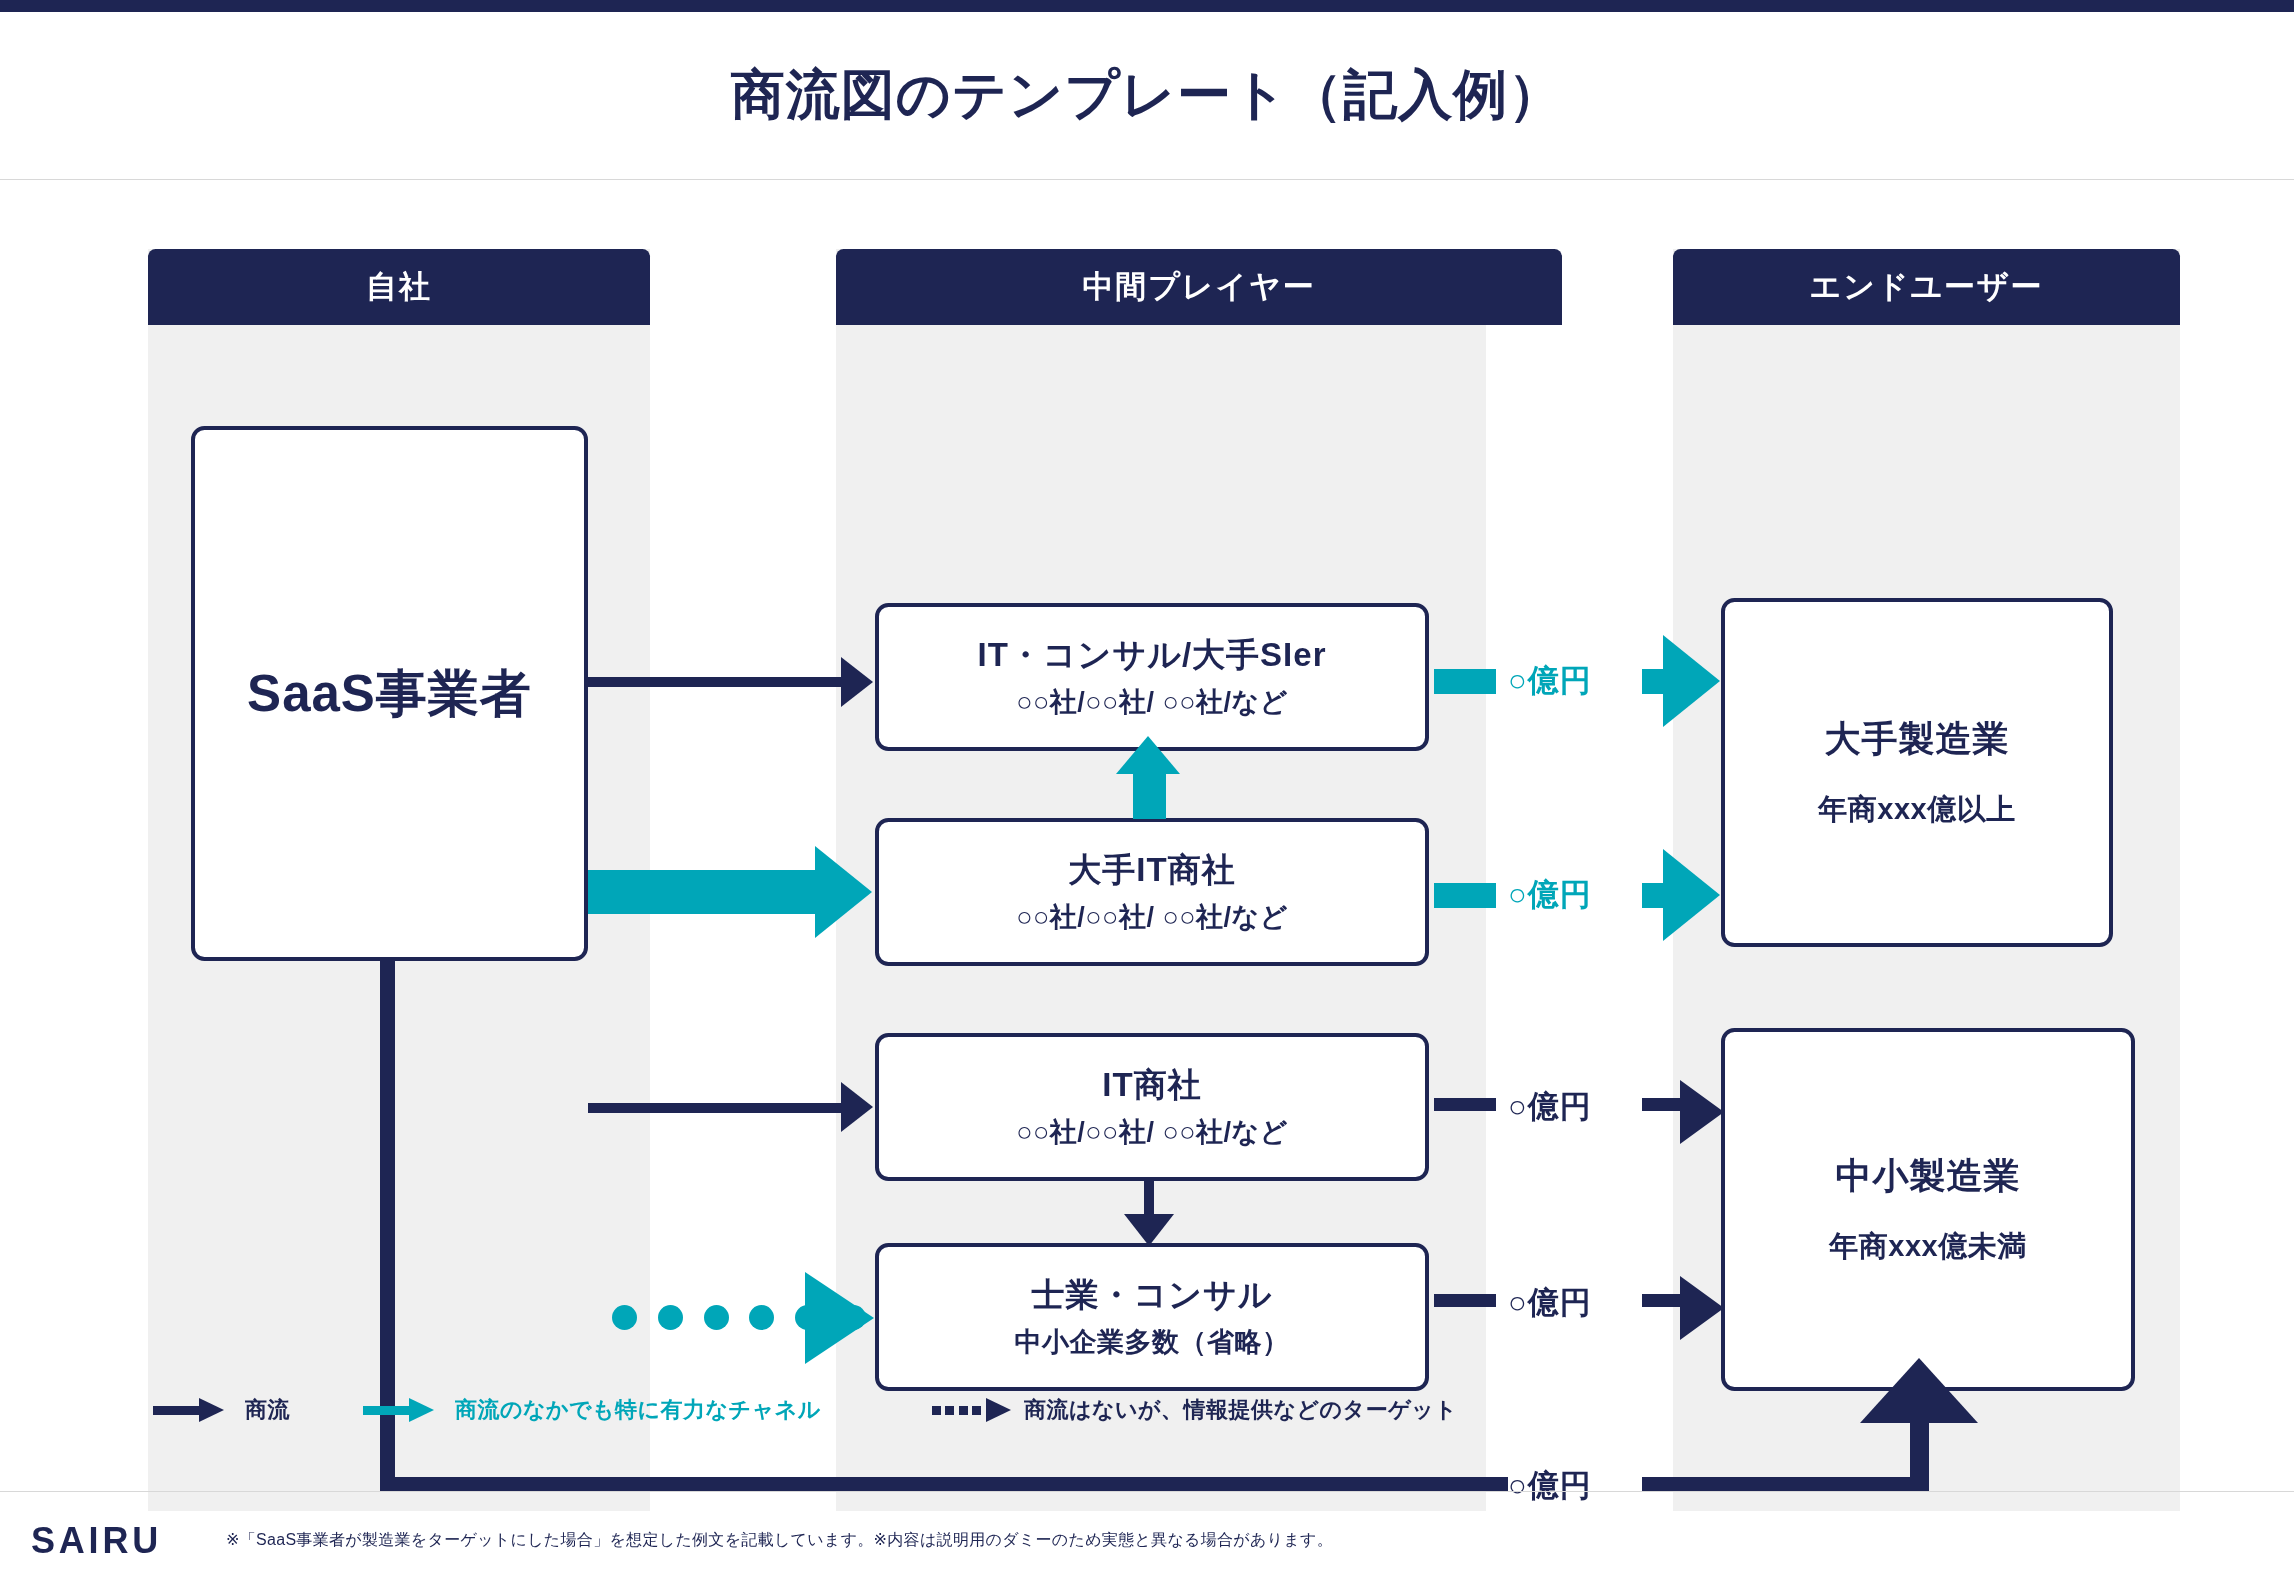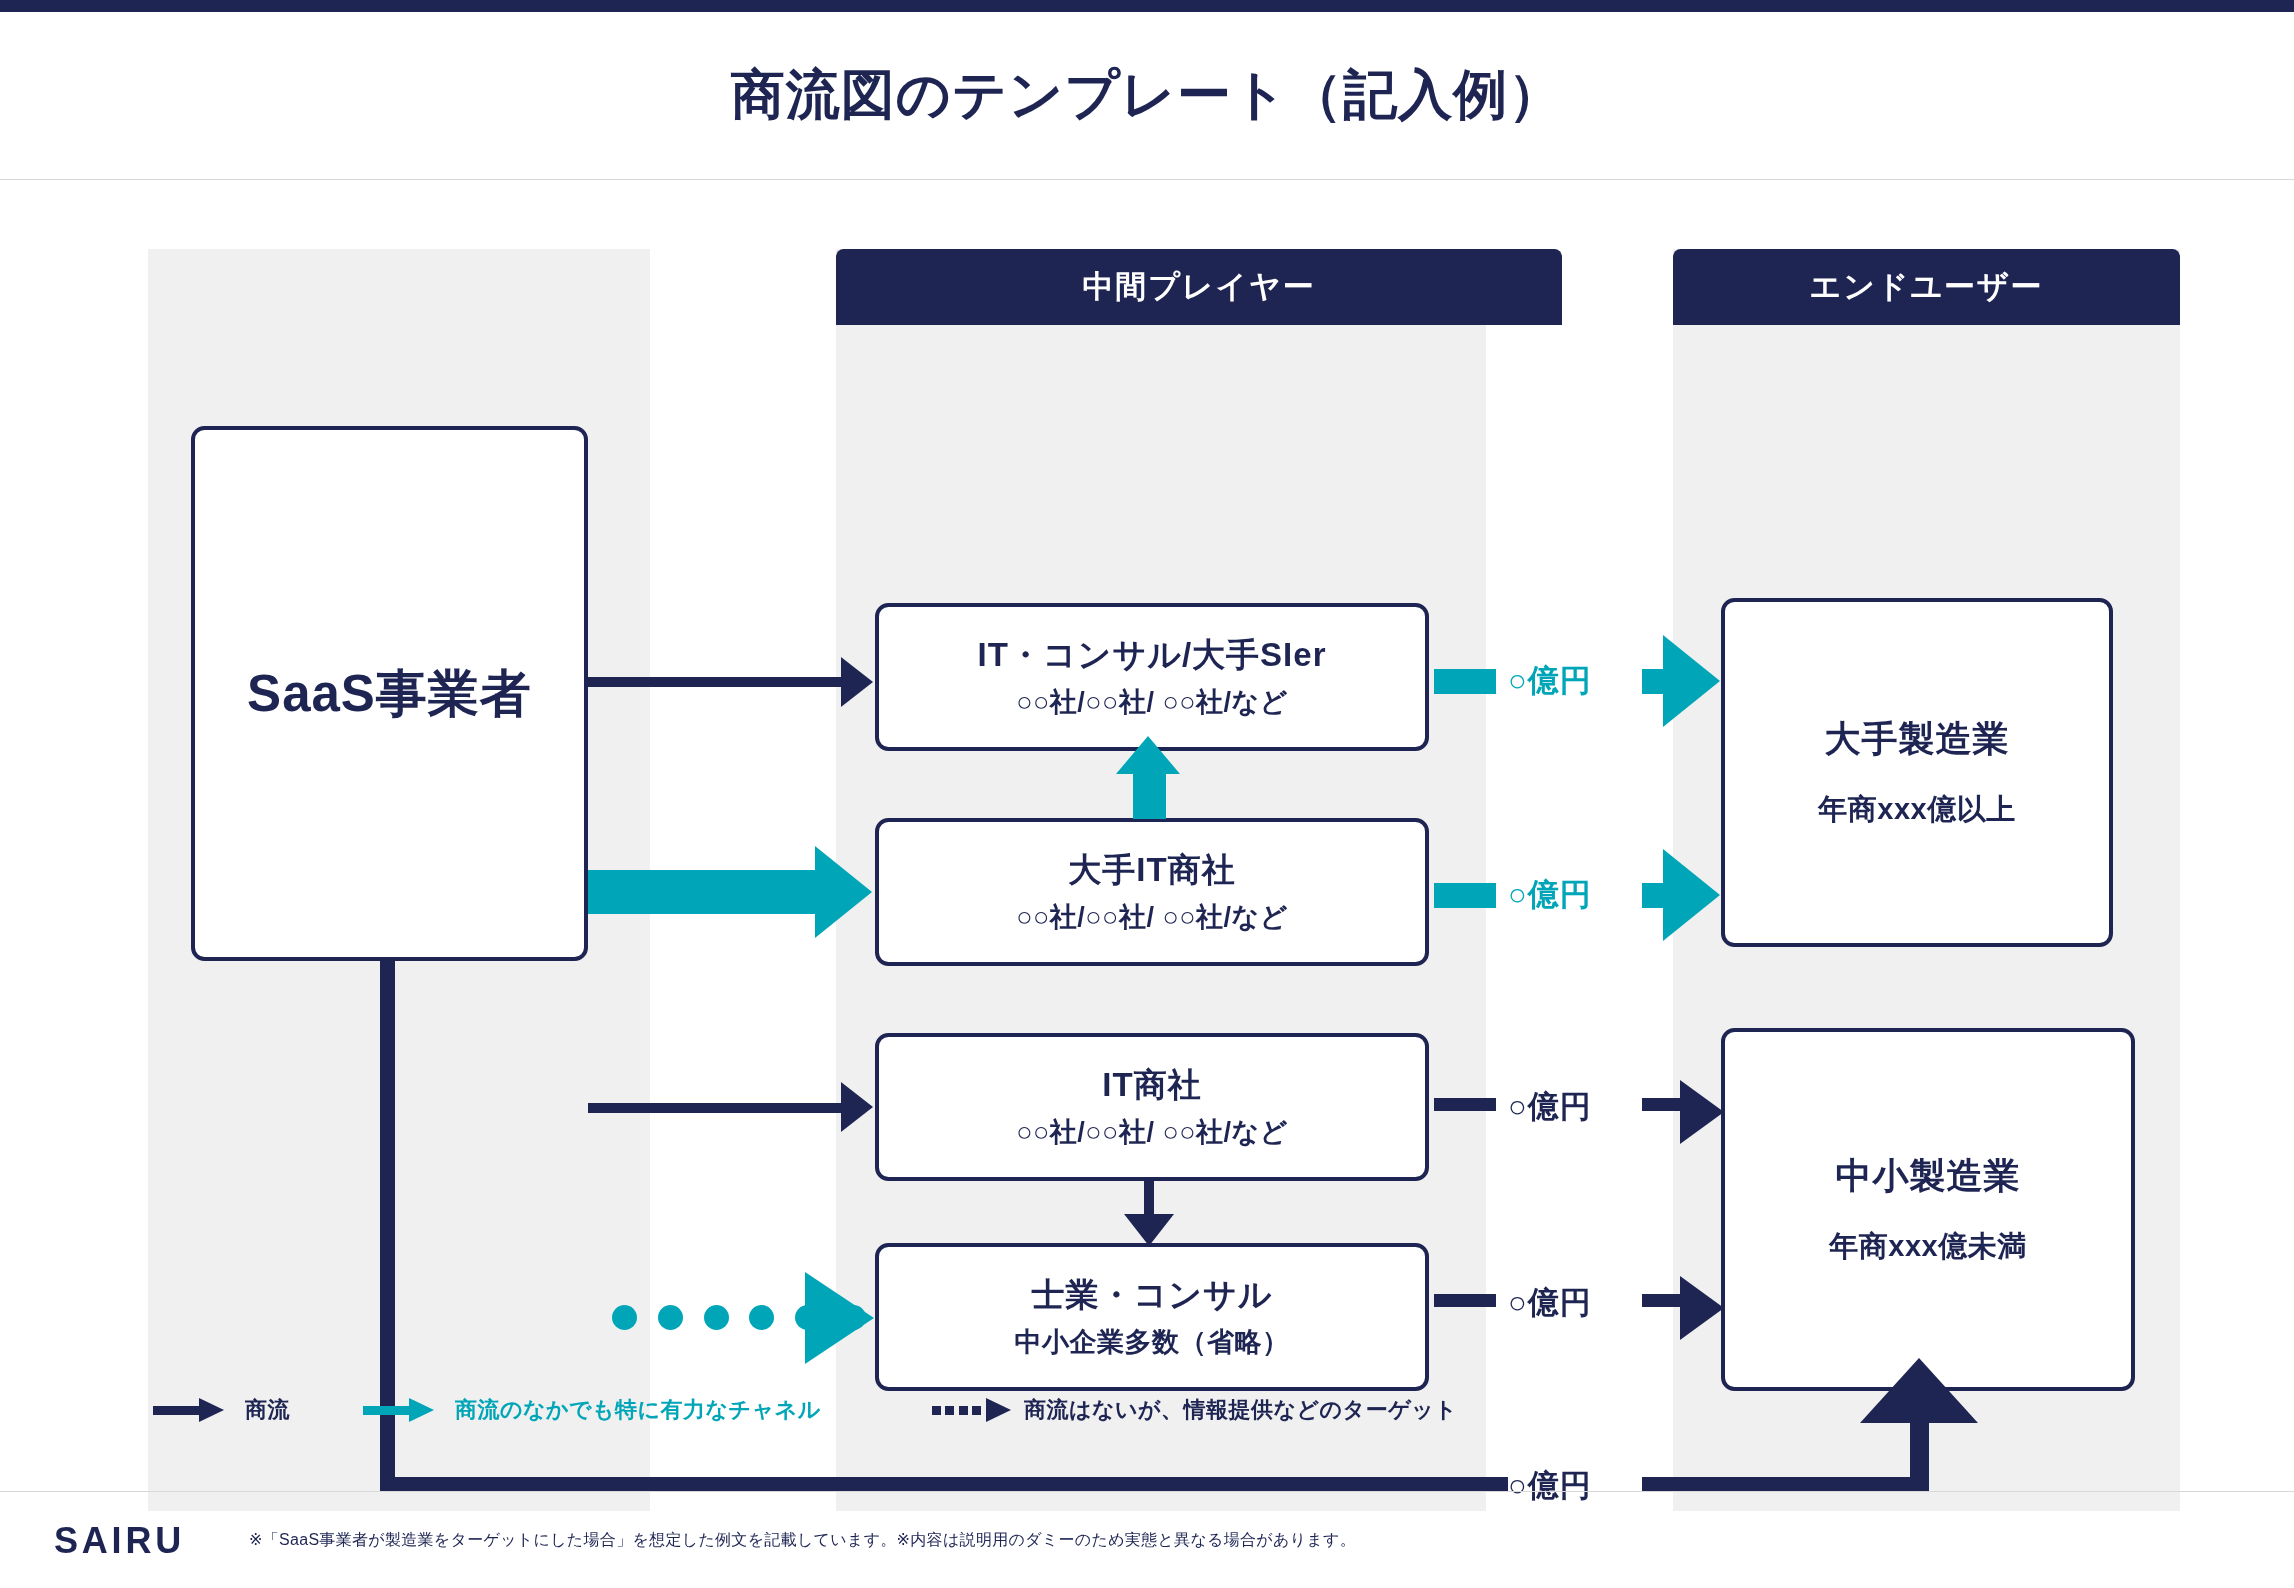--- a/index.html
+++ b/index.html
@@ -96,40 +96,41 @@
                border-top:12.4px solid transparent;border-bottom:12.4px solid transparent;}
   .lg-arrow.navy .s{background:var(--navy);} .lg-arrow.navy .h{border-left:25px solid var(--navy);}
   .lg-arrow.teal .s{background:var(--teal);} .lg-arrow.teal .h{border-left:25px solid var(--teal);}
   .lg-arrow.dotted .s{background:transparent;}
   .lg-arrow.dotted .d{position:absolute;top:8.6px;width:8.6px;height:8.6px;background:var(--navy);}
   .lg-arrow.dotted .h{border-left:25px solid var(--navy);}
 
   
   .footer{position:absolute;left:0;top:1491px;width:2294px;height:98px;
           border-top:1.9px solid var(--line);display:flex;align-items:center;}
-  .brand{margin-left:54px;font-size:36px;font-weight:bold;color:var(--navy);letter-spacing:3.8px;}
+  .brand{margin-left:31px;font-size:36px;font-weight:bold;color:var(--navy);letter-spacing:3.8px;}
   .note{margin-left:64px;font-size:16px;color:var(--navy);letter-spacing:0.3px;white-space:nowrap;}
 </style>
 </head>
 <body>
 
 <div id="root">
 
   <div class="topbar"></div>
 
   <header class="header">
     <h1>商流図のテンプレート（記入例）</h1>
   </header>
 
   <section class="canvas">
 
     <div class="colpanel" id="panel-own"></div>
     <div class="colpanel" id="panel-mid"></div>
     <div class="colpanel" id="panel-end"></div>
 
+    <div class="colhead" id="head-own">自社</div>
     <div class="colhead" id="head-mid">中間プレイヤー</div>
     <div class="colhead" id="head-end">エンドユーザー</div>
 
     <div class="node" id="node-saas">
       <div class="t1">SaaS事業者</div>
     </div>
 
     <div class="node" id="node-sier">
       <div class="t1">IT・コンサル/大手SIer</div>
       <div class="t2">○○社/○○社/ ○○社/など</div>

